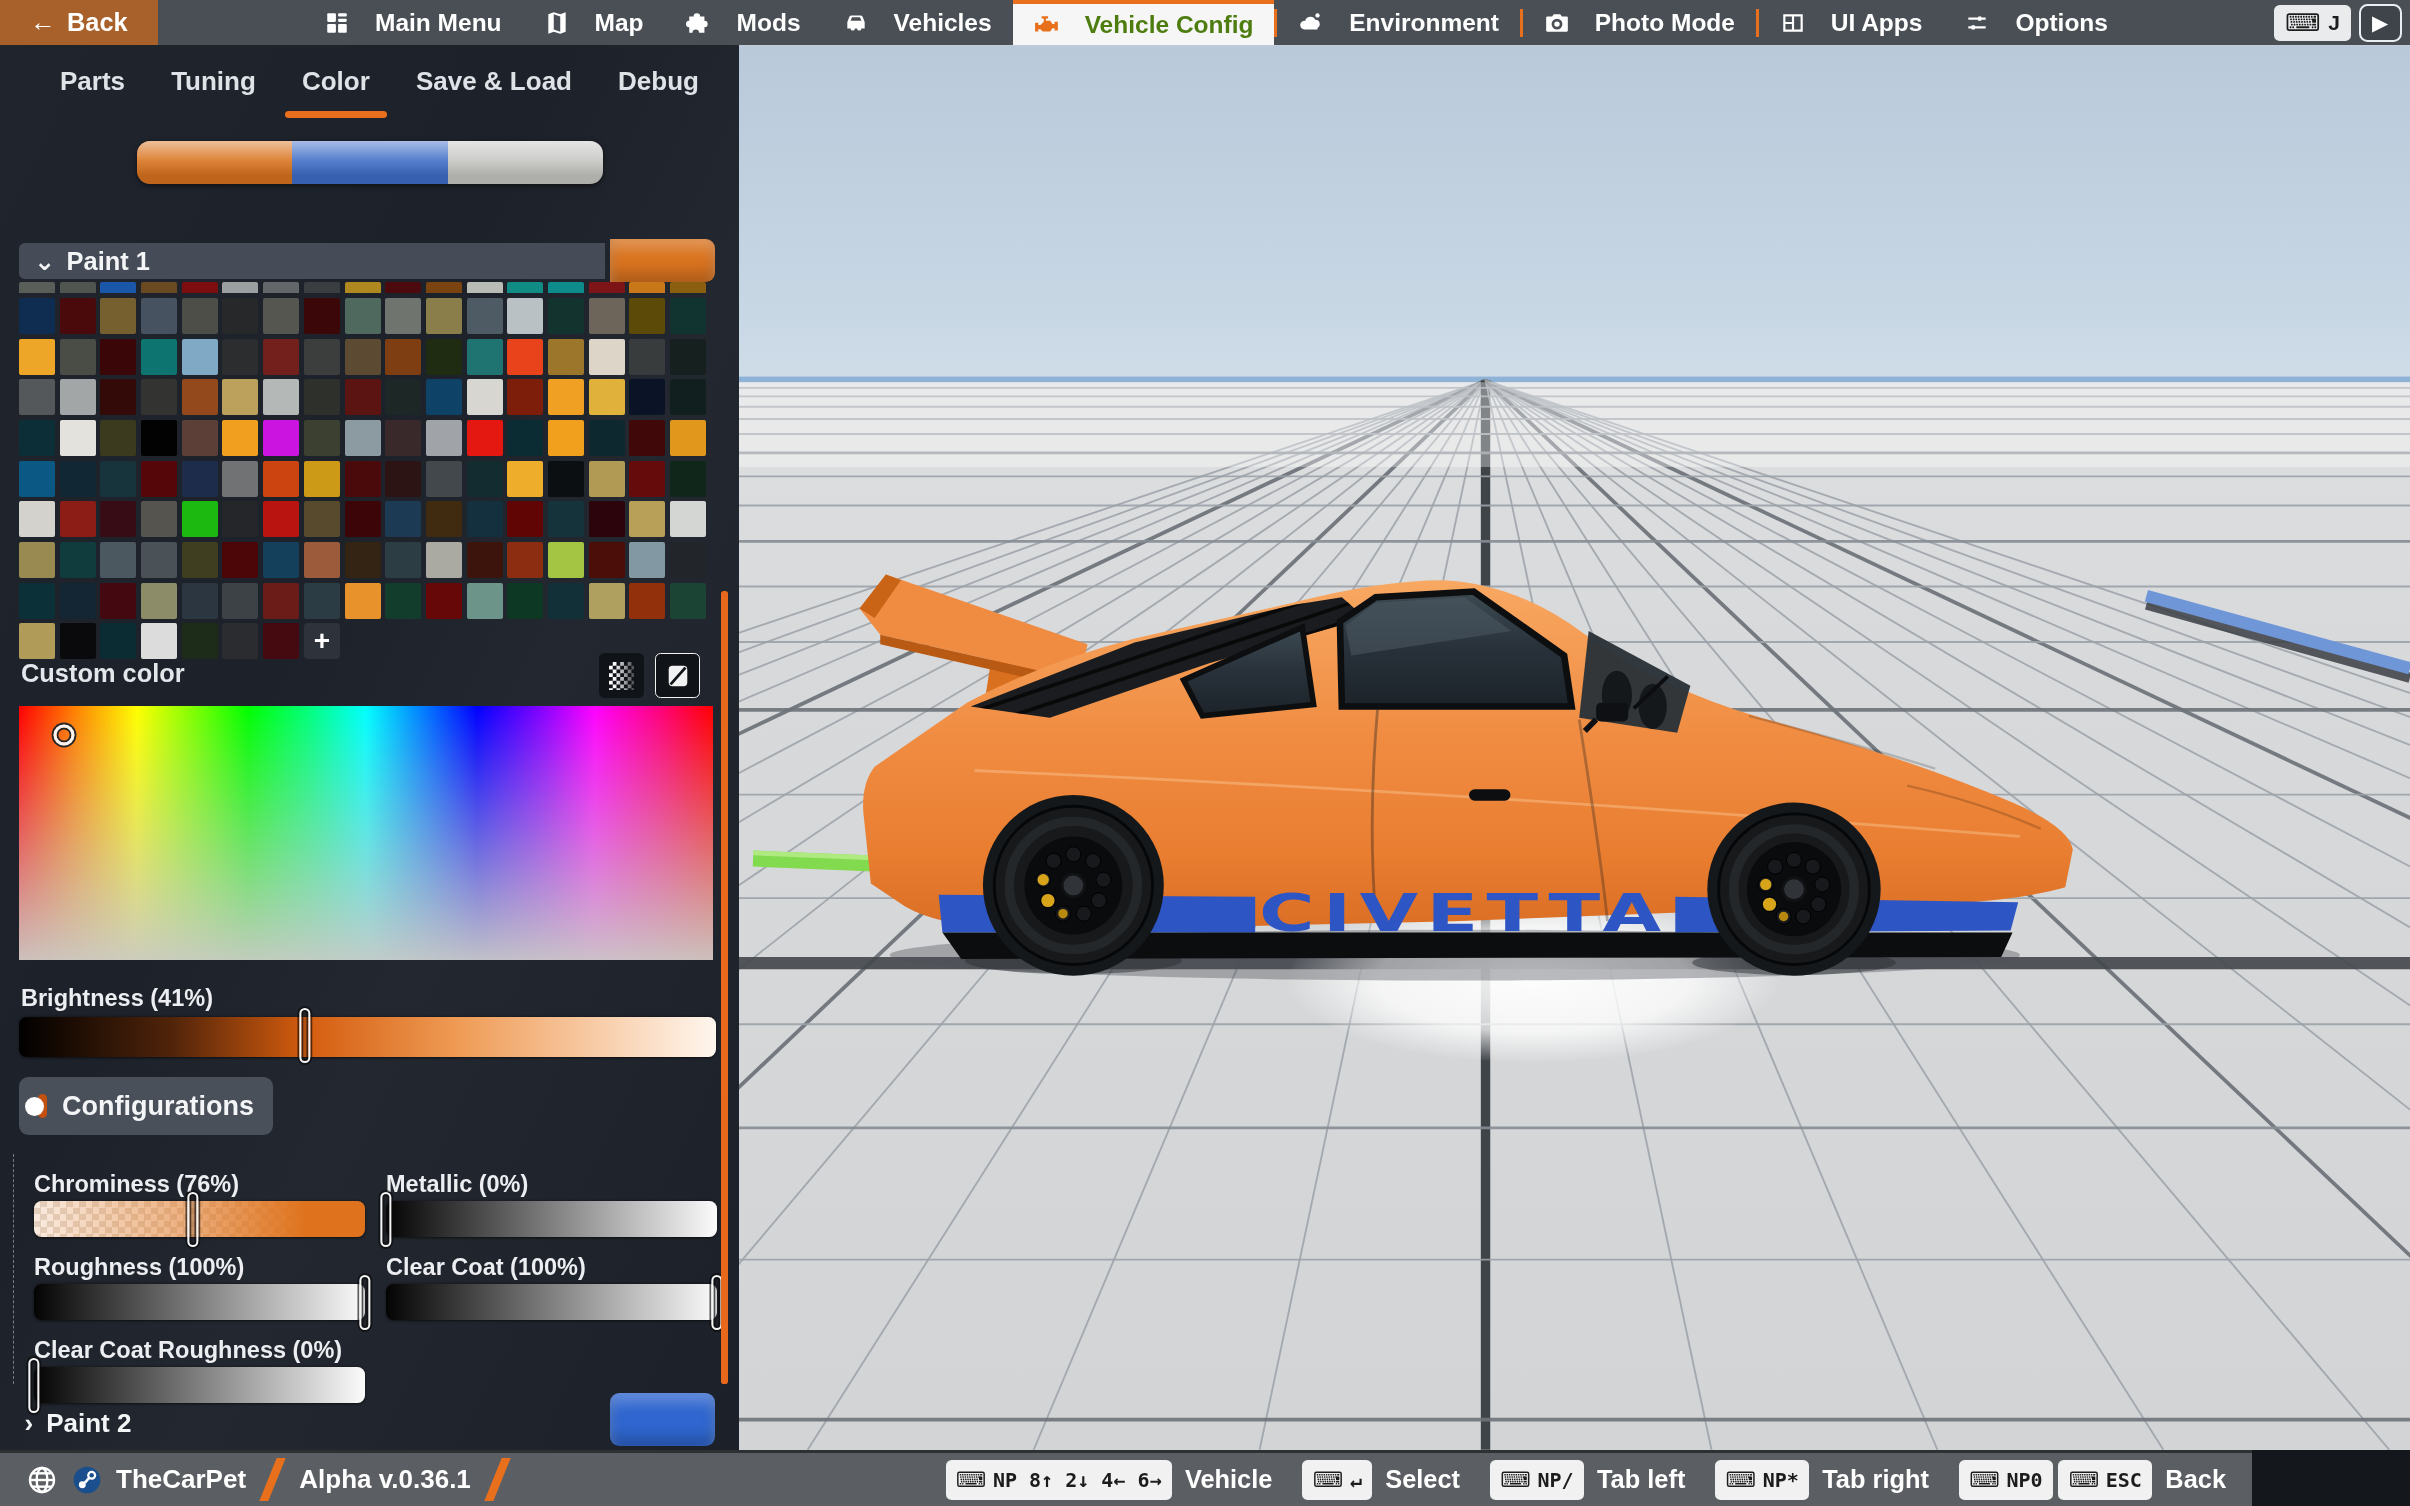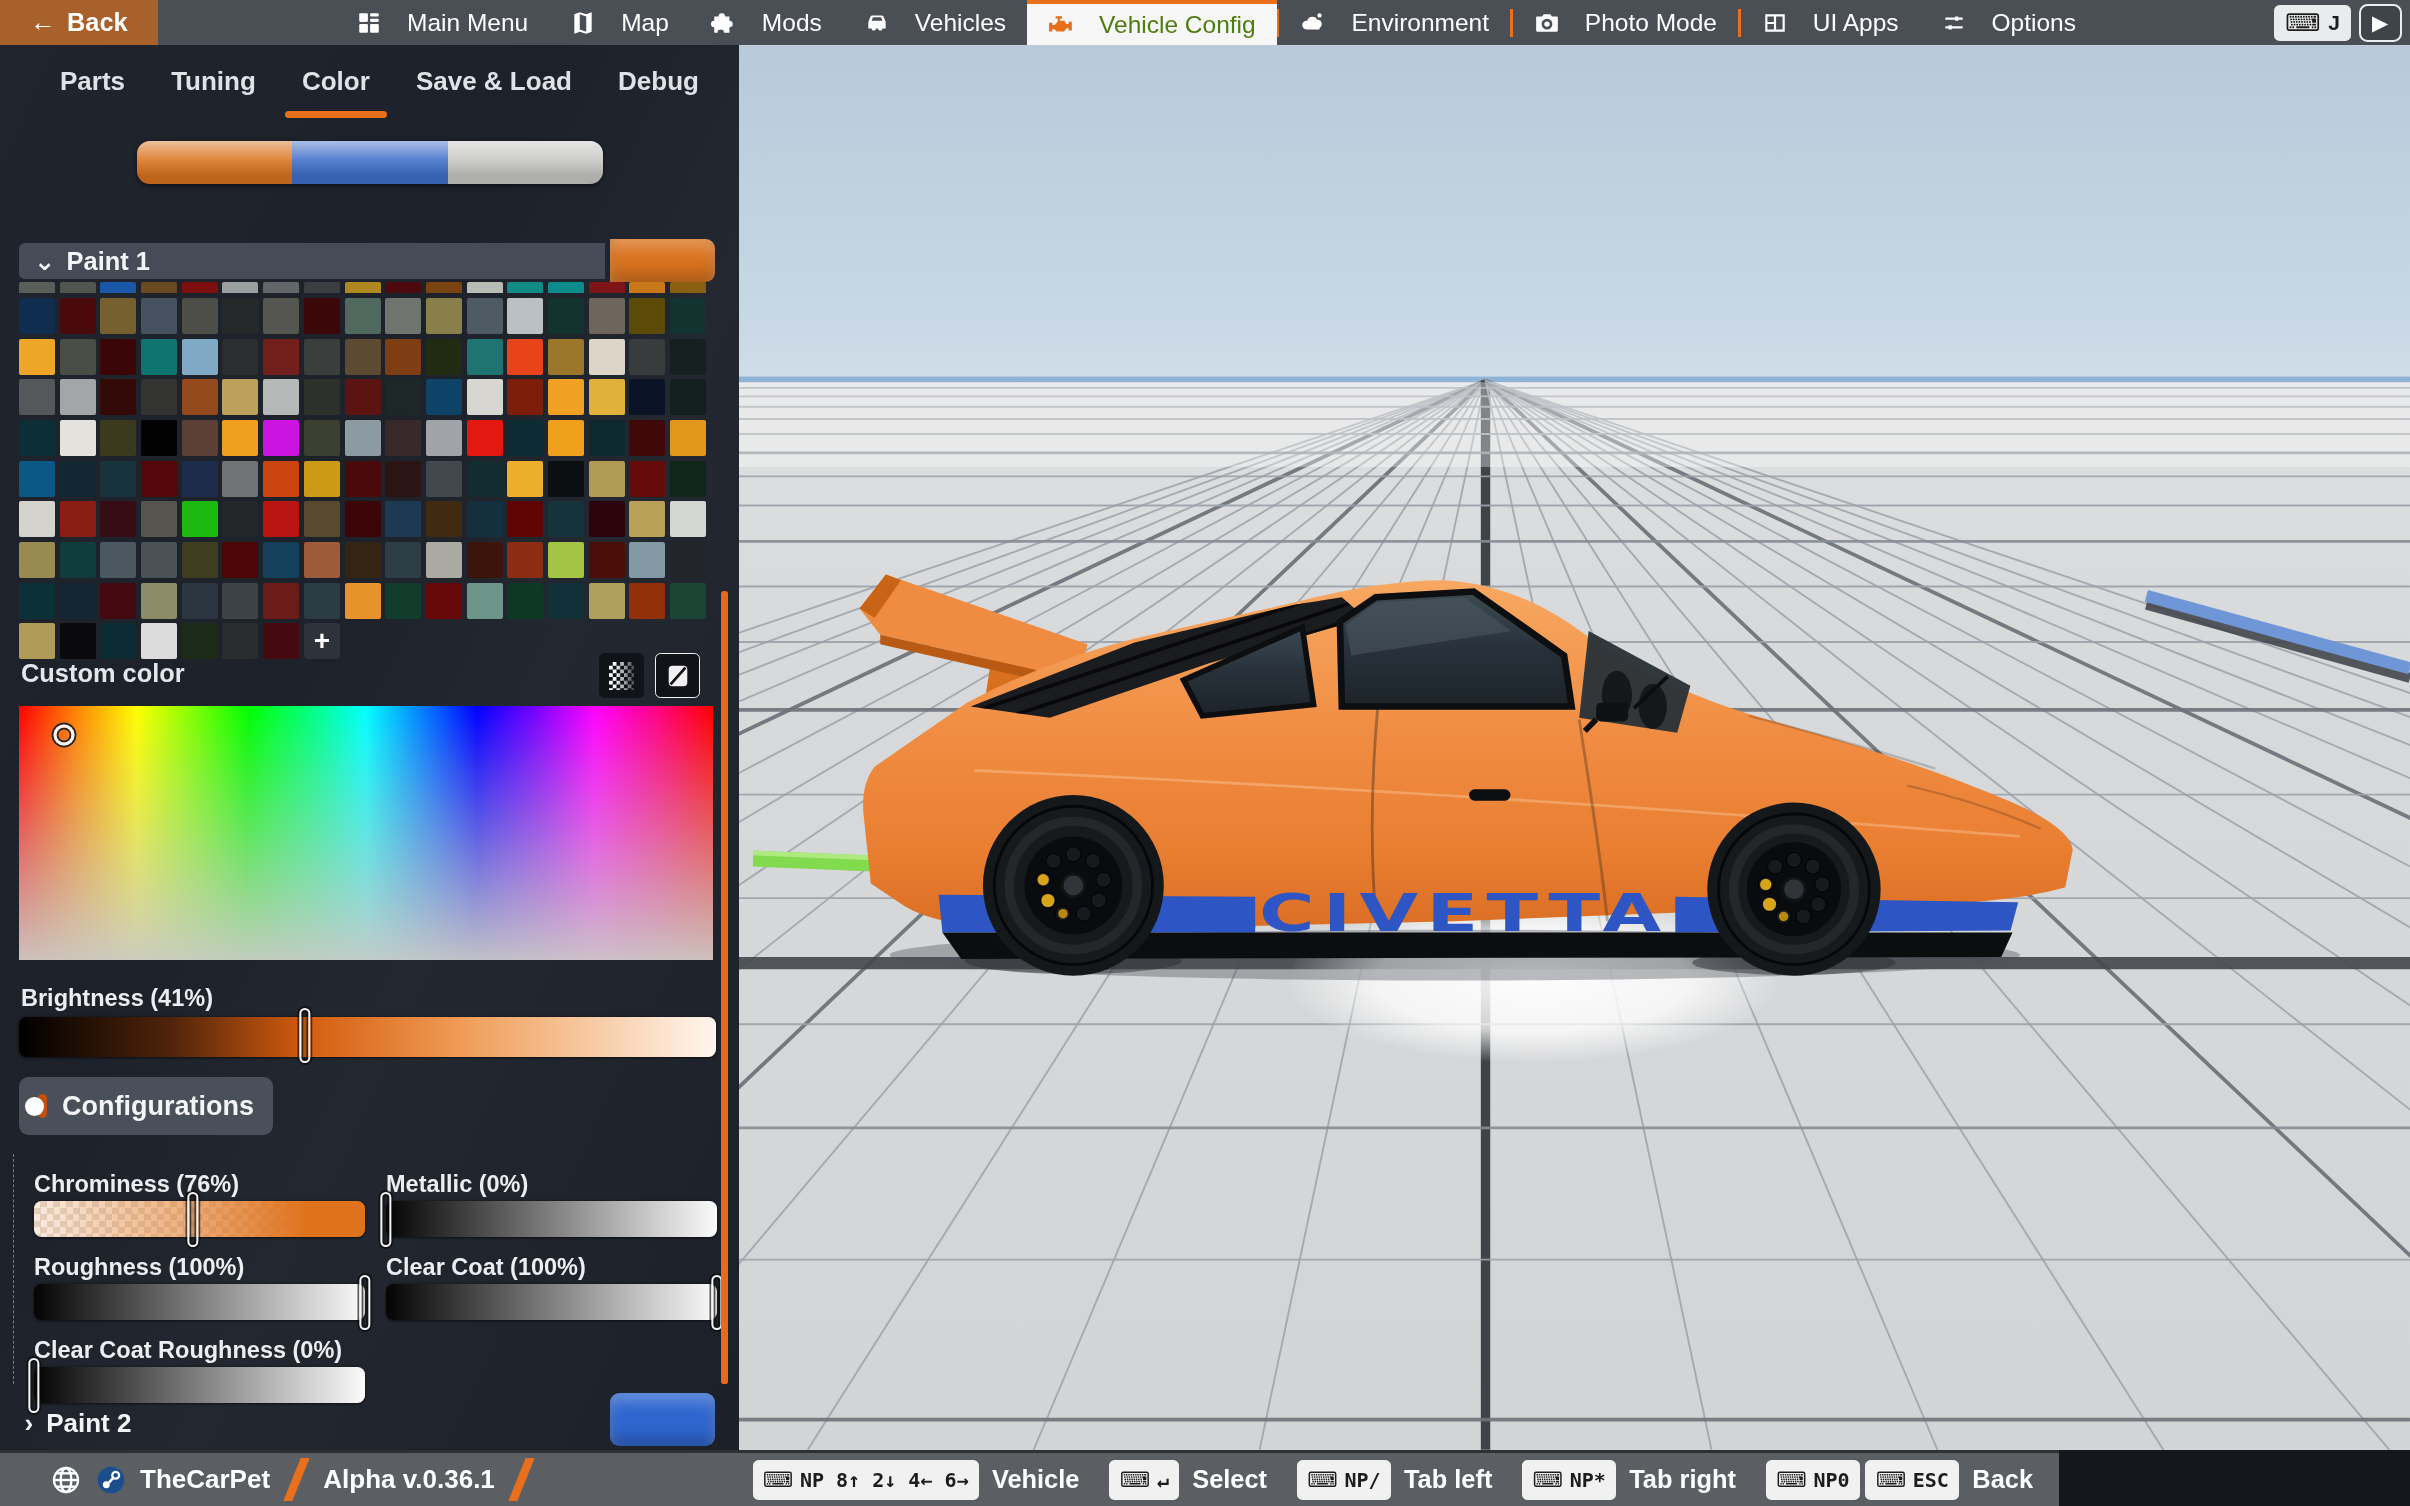--- a/index.html
+++ b/index.html
@@ -3,21 +3,21 @@
 <meta charset="utf-8">
 <style>
   html,body{margin:0;padding:0;width:2411px;height:1507px;overflow:hidden;
     font-family:"Liberation Sans","DejaVu Sans",sans-serif;background:#14171c;}
   *{box-sizing:border-box;}
 
   
   #topbar{position:absolute;left:0;top:0;width:2411px;height:45px;background:#4a4f55;display:flex;align-items:stretch;z-index:50;}
   #back-btn{width:158px;background:#a9612b;color:#fff;display:flex;align-items:center;justify-content:center;gap:11.3px;font-size:25.4px;font-weight:700;cursor:pointer;}
   #top-menu{flex:1;display:flex;align-items:stretch;justify-content:center;gap:0;}
-  .menu-item{display:flex;align-items:center;gap:25px;padding:0 21px;color:#fff;font-size:24.5px;font-weight:400;white-space:nowrap;}
+  .menu-item{display:flex;align-items:center;gap:25px;padding:0 21px;color:#fff;font-size:24.5px;font-weight:700;white-space:nowrap;}
   .menu-item svg{width:26px;height:26px;fill:#fff;}
   .menu-item.active{background:#f6f6f6;color:#4d7c0f;border-top:4.7px solid #e8701c;}
   .menu-item.active svg{fill:#e8701c;}
   .menu-sep{width:2.8px;height:28px;background:#e8701c;align-self:center;}
   #topbar-right{display:flex;align-items:center;gap:7.5px;padding-right:9.4px;}
   #kb-badge{height:36px;background:#e9ebed;border-radius:5.6px;display:flex;align-items:center;gap:7.5px;padding:0 11.3px;color:#1d1d1d;font-weight:700;font-size:21px;}
   #kb-badge .kglyph{font-size:24.5px;}
   #play-btn{width:43px;height:38px;border:2.8px solid #e8eef2;border-radius:8.5px;background:#3f444b;color:#fff;display:flex;align-items:center;justify-content:center;font-size:21px;}
 
   
@@ -86,21 +86,21 @@
   .paint-row-label{position:absolute;left:24.5px;font-size:26px;font-weight:700;color:#f2f4f6;display:flex;gap:13px;align-items:center;cursor:pointer;}
   #panel-scrollbar{position:absolute;left:721px;top:546px;width:6.6px;height:793px;background:#e8681c;border-radius:2.8px;}
 
   
   #viewport{position:absolute;left:739px;top:45px;width:1671px;height:1405px;overflow:hidden;background:#d7d8d9;cursor:grab;}
   #spawn-disc{position:absolute;left:549px;top:852px;width:490px;height:165px;border-radius:50%;
     background:radial-gradient(ellipse at center,rgba(255,255,255,.95) 0%,rgba(255,255,255,.75) 45%,rgba(255,255,255,0) 72%);}
   #car-wrap{position:absolute;left:113px;top:520px;width:1234px;height:443px;}
 
   
-  #bottombar{position:absolute;left:0;top:1450px;width:2059px;height:56px;background:#5b5f63;border-top:3.8px solid #2e3134;display:flex;align-items:center;z-index:60;color:#fff;padding-left:24px;}
+  #bottombar{position:absolute;left:0;top:1450px;width:2252px;height:56px;background:#5b5f63;border-top:3.8px solid #2e3134;display:flex;align-items:center;z-index:60;color:#fff;}
   #credits{display:flex;align-items:center;gap:13px;padding-left:26px;font-size:26px;font-weight:600;}
   .slash{width:8.5px;height:43px;background:#e8701c;transform:skewX(-22deg);margin:0 9.4px;}
   #hints{margin-left:auto;display:flex;align-items:center;padding-right:26px;}
   .hint-group{display:flex;align-items:center;margin-left:24.5px;}
   .kbd{height:40px;background:#f1f1f1;border-radius:5.6px;display:flex;align-items:center;gap:6.6px;padding:0 10.4px;color:#1c1c1c;font-size:20px;font-weight:700;margin-left:5.6px;font-family:"DejaVu Sans Mono","Liberation Mono",monospace;}
   .kbd .kglyph{font-size:21px;font-family:"DejaVu Sans",sans-serif;}
   .hint-label{font-size:25.4px;font-weight:600;margin-left:13px;white-space:nowrap;}
 </style>
 </head>
 <body>

